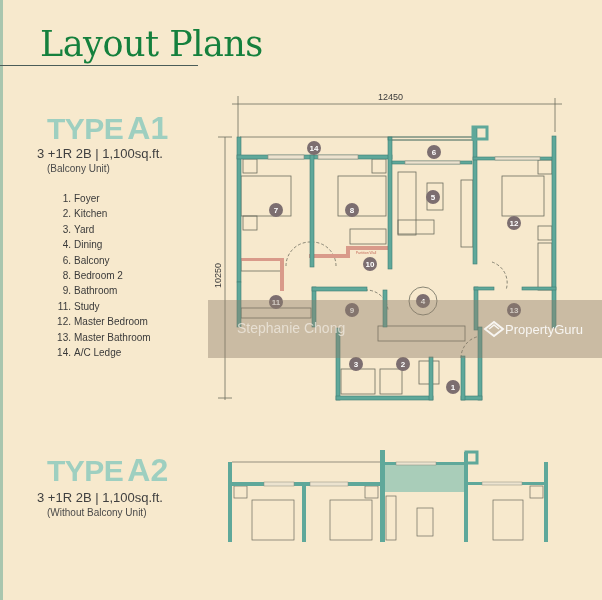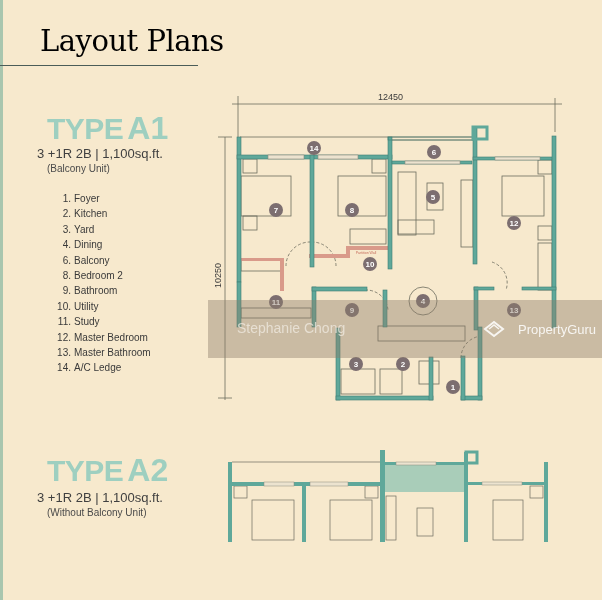--- a/index.html
+++ b/index.html
@@ -1,31 +1,31 @@
 <!DOCTYPE html>
 <html><head>
 <meta charset="utf-8">
 <style>
   html,body{margin:0;padding:0;}
   body{width:602px;height:600px;background:#f7e9cd;position:relative;overflow:hidden;font-family:"Liberation Sans",sans-serif;}
   .leftbar{position:absolute;left:0;top:0;width:3px;height:600px;background:#a9c6ae;}
-  .title{position:absolute;left:40px;top:24px;font-family:"DejaVu Serif","Liberation Serif",serif;font-size:29px;color:#000000;letter-spacing:-0.5px;}
+  .title{position:absolute;left:40px;top:24px;font-family:"DejaVu Serif","Liberation Serif",serif;font-size:35px;color:#15803d;letter-spacing:-0.5px;}
   .title-rule{position:absolute;left:0;top:65px;width:198px;height:1px;background:#4b5d58;}
   .type-head{position:absolute;left:47px;font-weight:bold;color:#9ecfc0;}
   .type-head .t{font-size:30px;letter-spacing:-0.5px;}
   .type-head .n{font-size:32px;margin-left:4px;}
   .spec{position:absolute;left:37px;font-size:13px;color:#404040;}
   .note{position:absolute;left:47px;font-size:10px;color:#4a4a4a;}
   .legend{position:absolute;left:47px;top:183px;margin:8px;padding:0;list-style:none;font-size:10px;color:#3a3a3a;}
   .legend li{height:15.4px;line-height:15.4px;white-space:nowrap;}
   .legend .num{display:inline-block;width:16px;text-align:right;margin-right:3px;}
   .plan{position:absolute;left:0;top:0;}
   .watermark-band{position:absolute;left:208px;top:300px;width:394px;height:58px;background:rgba(140,125,105,0.42);}
   .wm-text{position:absolute;left:237px;top:320px;font-size:14px;color:rgba(240,235,225,0.75);text-align:right;}
-  .pg{position:absolute;left:483px;top:320px;display:flex;align-items:center;gap:13px;color:rgba(255,255,255,0.85);font-size:13px;}
+  .pg{position:absolute;left:483px;top:320px;display:flex;align-items:center;gap:0;color:rgba(255,255,255,0.85);font-size:13px;}
 </style>
 </head>
 <body>
 
 <div class="leftbar"></div>
 <div class="title">Layout Plans</div>
 <div class="title-rule"></div>
 
 <div class="type-head" style="top:110px;">
   <span class="t">TYPE</span><span class="n">A1</span>
@@ -34,21 +34,20 @@
 <div class="note" style="top:163px;">(Balcony Unit)</div>
 
 <ul class="legend">
   <li><span class="num">1.</span><span>Foyer</span></li>
   <li><span class="num">2.</span><span>Kitchen</span></li>
   <li><span class="num">3.</span><span>Yard</span></li>
   <li><span class="num">4.</span><span>Dining</span></li>
   <li><span class="num">6.</span><span>Balcony</span></li>
   <li><span class="num">8.</span><span>Bedroom 2</span></li>
   <li><span class="num">9.</span><span>Bathroom</span></li>
-  <li><span class="num">10.</span><span>Utility</span></li>
   <li><span class="num">11.</span><span>Study</span></li>
   <li><span class="num">12.</span><span>Master Bedroom</span></li>
   <li><span class="num">13.</span><span>Master Bathroom</span></li>
   <li><span class="num">14.</span><span>A/C Ledge</span></li>
 </ul>
 
 <div class="type-head" style="top:452px;">
   <span class="t">TYPE</span><span class="n">A2</span>
 </div>
 <div class="spec" style="top:490px;">3 +1R 2B | 1,100sq.ft.</div>

